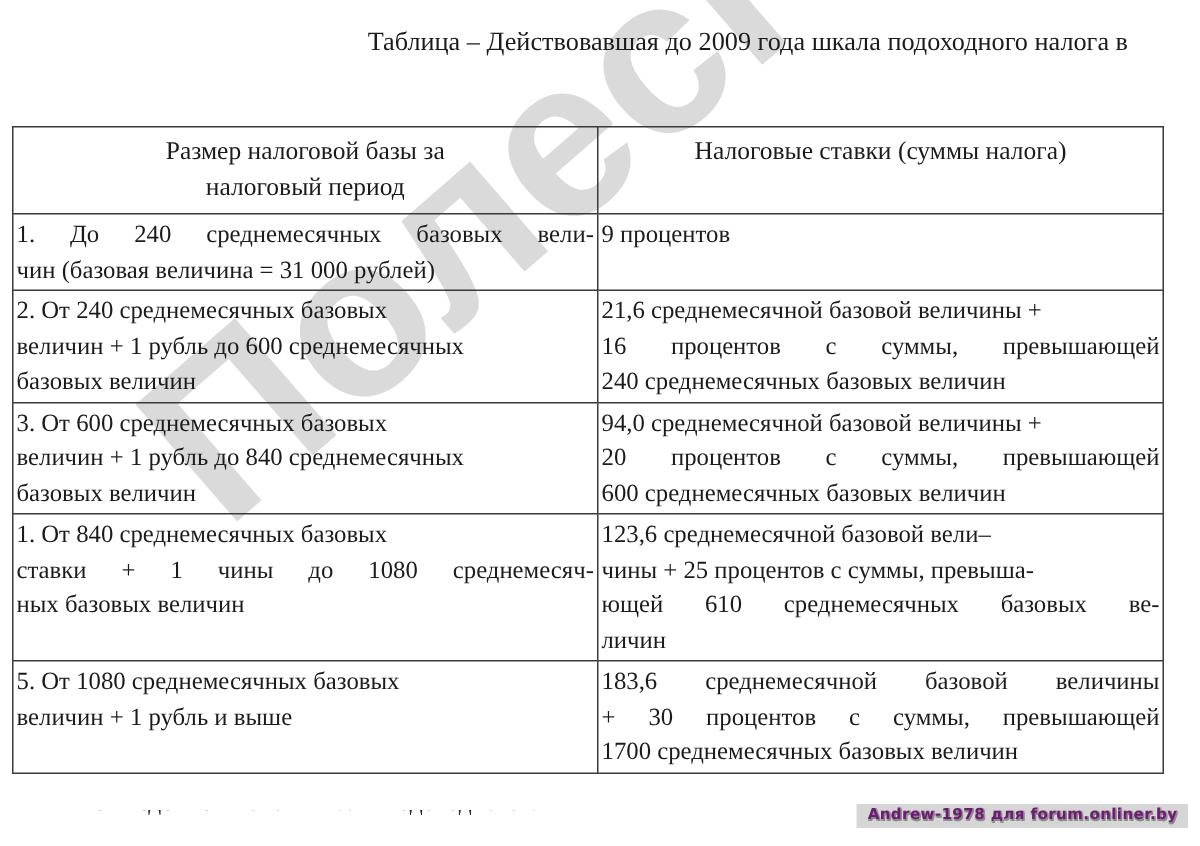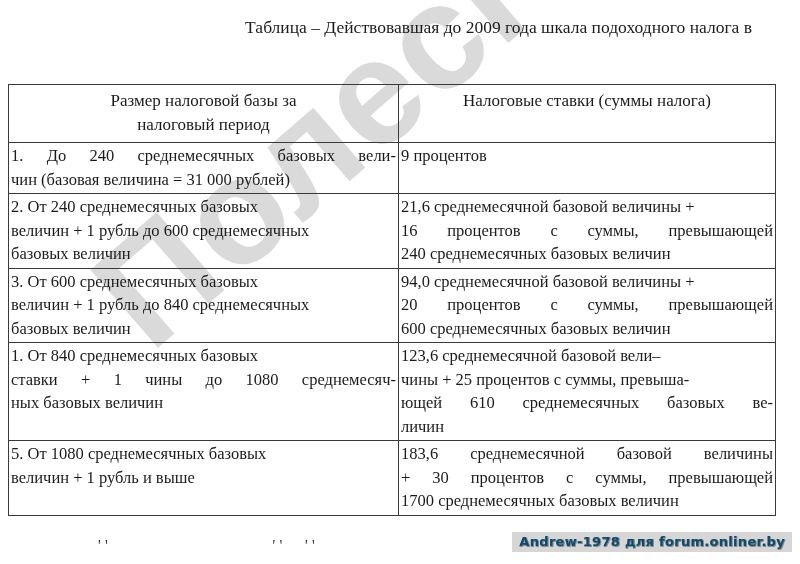--- a/index.html
+++ b/index.html
@@ -113,24 +113,24 @@
   }
   .body-cell .line.just > span { display: inline-block; }
 
   
   #credit {
     position: absolute;
     right: 8px;
     bottom: 12px;
     z-index: 3;
     font-family: "DejaVu Sans", "Liberation Sans", sans-serif;
-    font-size: 13px;
+    font-size: 10px;
     font-weight: 700;
     letter-spacing: 0.3px;
-    color: #0c4a6e;
+    color: #701a75;
     background: #d6d6d6;
     padding: 2px 7px 3px 7px;
     text-shadow:
       1px 1px 0 #8a8a8a,
       1px 0 0 #9c9c9c,
       0 1px 0 #9c9c9c;
     white-space: nowrap;
   }
 
   

